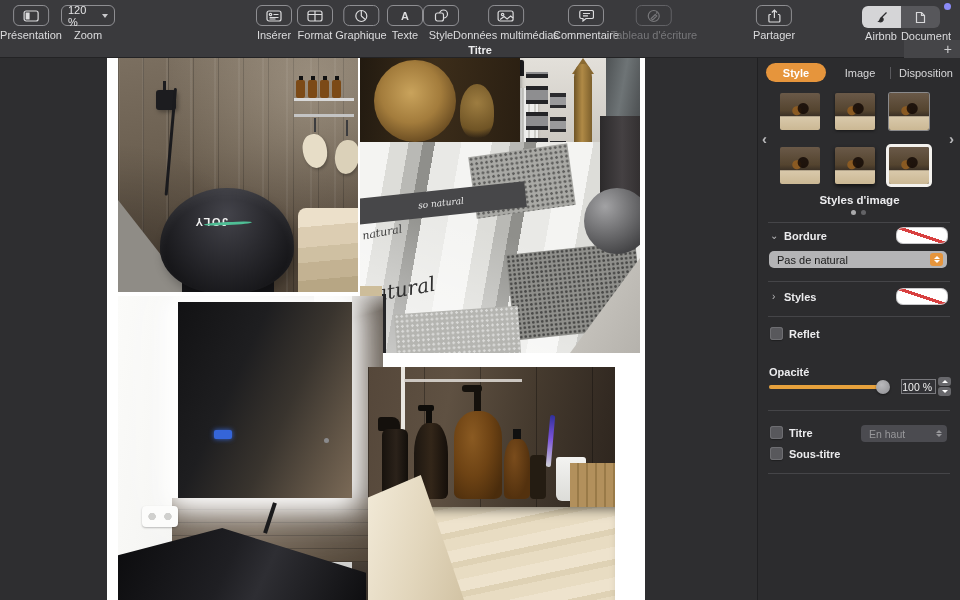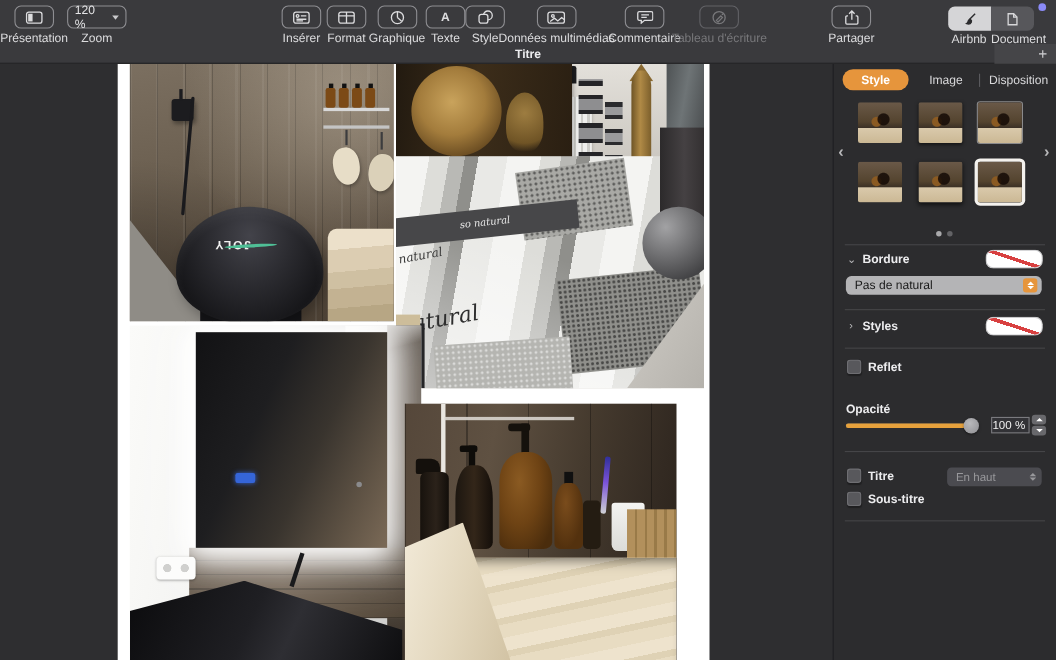--- a/index.html
+++ b/index.html
@@ -521,20 +521,21 @@
   <div class="thumb" style="left:22px; top:89px">
       <div class="thumb-img"></div>
     </div>
   <div class="thumb t5" style="left:77px; top:89px">
       <div class="thumb-img"></div>
     </div>
   <div class="thumb sel" style="left:131px; top:89px">
       <div class="thumb-img"></div>
     </div>
 
+  <div class="styles-label">Styles d'image</div>
   <div class="dotpage" style="left:93px; background:#a9a9ab"></div>
   <div class="dotpage" style="left:103px; background:#636366"></div>
 
   <div class="sb-div" style="top:164px"></div>
 
   <div class="disc" style="left:12px; top:172px">⌄</div>
   <div class="sec-label" style="left:26px; top:172px">Bordure</div>
   <div class="swatch" style="left:138px; top:169px"></div>
   <div class="dropdown">
     <span>Pas de natural</span>

